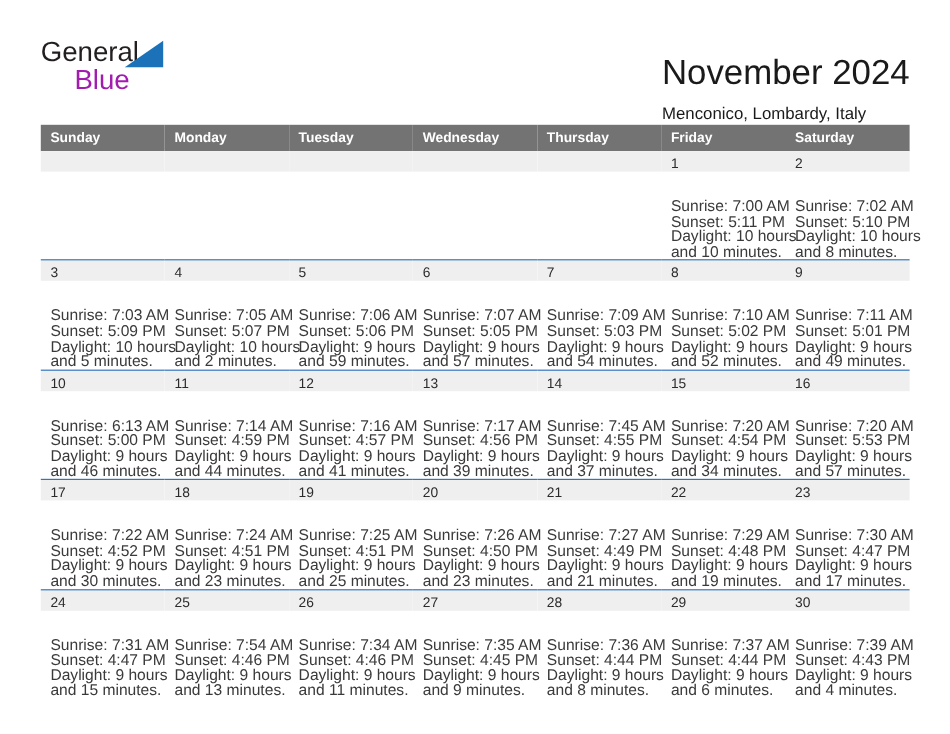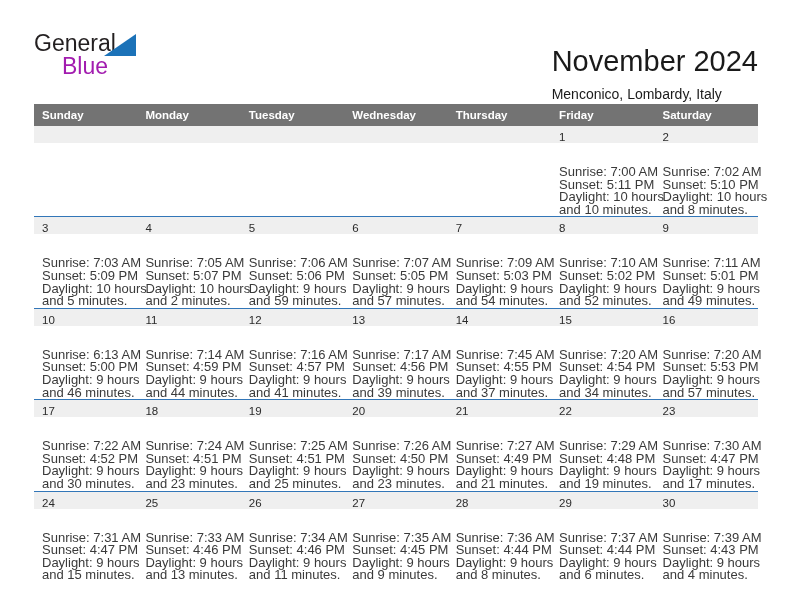--- a/index.html
+++ b/index.html
@@ -443,21 +443,21 @@
             <div class="cell-info">
               <div>Sunrise: 7:31 AM</div>
               <div>Sunset: 4:47 PM</div>
               <div>Daylight: 9 hours</div>
               <div>and 15 minutes.</div>
             </div>
           </td>
           <td>
             <div class="daynum-band"><span class="daynum">25</span></div>
             <div class="cell-info">
-              <div>Sunrise: 7:33 AM</div>
+              <div>Sunrise: 7:54 AM</div>
               <div>Sunset: 4:46 PM</div>
               <div>Daylight: 9 hours</div>
               <div>and 13 minutes.</div>
             </div>
           </td>
           <td>
             <div class="daynum-band"><span class="daynum">26</span></div>
             <div class="cell-info">
               <div>Sunrise: 7:34 AM</div>
               <div>Sunset: 4:46 PM</div>

